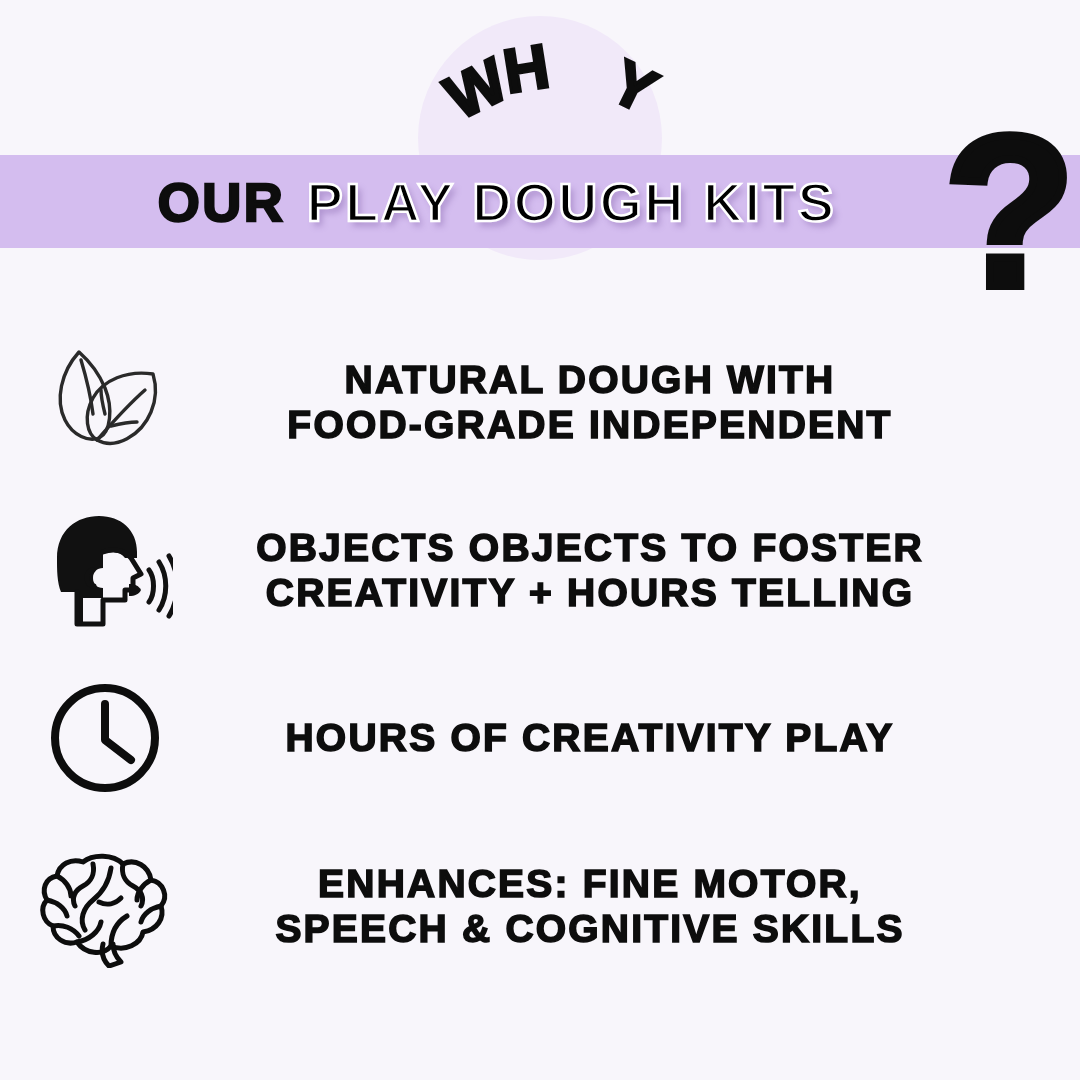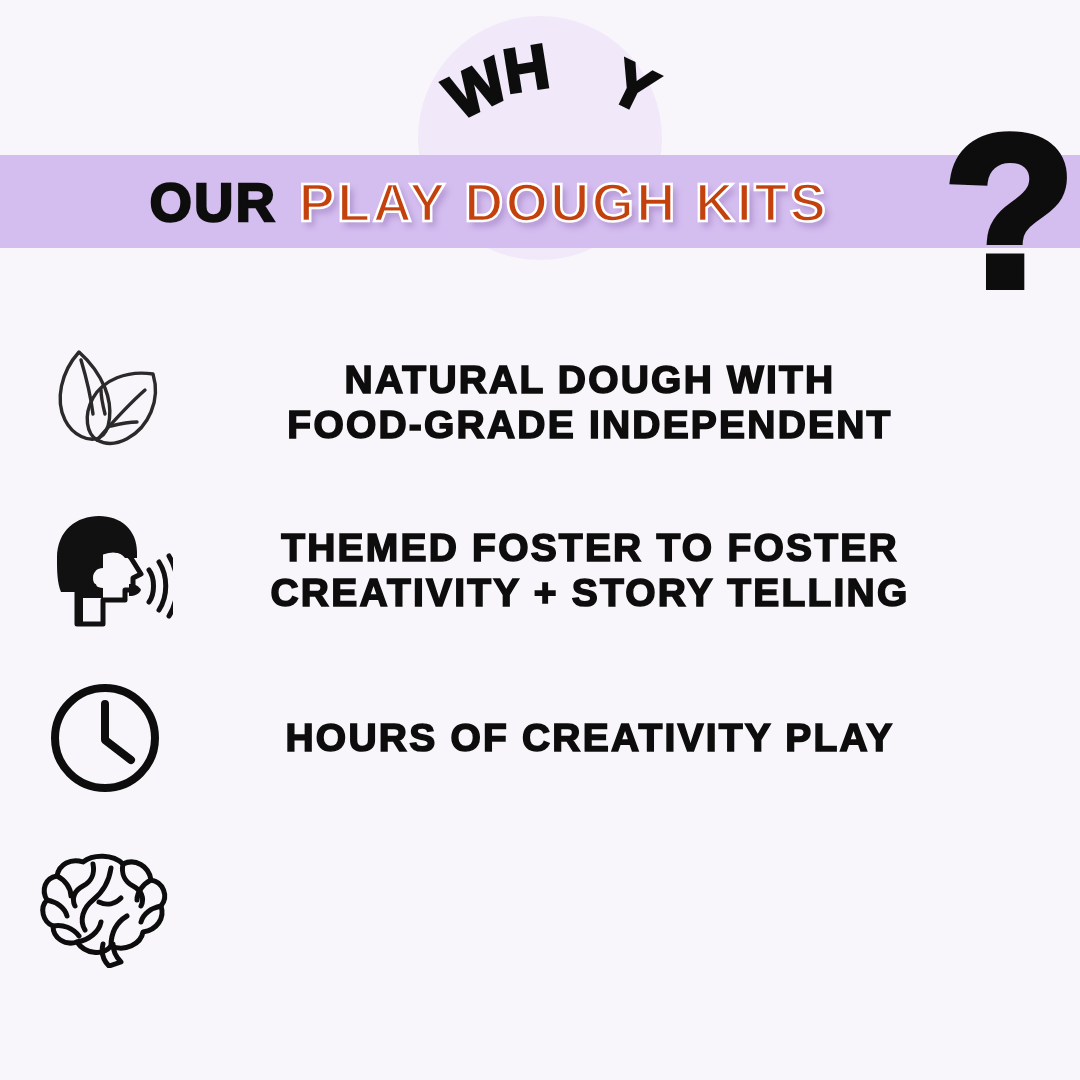--- a/index.html
+++ b/index.html
@@ -68,21 +68,21 @@
     position: absolute;
     left: 0;
     top: 155px;
     width: 1080px;
     height: 93px;
     background: #d4bdef;
   }
 
   .banner-text {
     position: absolute;
-    left: 0;
+    left: 8px;
     top: 155px;
     width: 956px;
     height: 93px;
     display: flex;
     align-items: center;
     justify-content: center;
     gap: 4px;
     padding-left: 22px;
     box-sizing: border-box;
   }
@@ -92,21 +92,21 @@
     font-size: 54px;
     letter-spacing: 2.5px;
     line-height: 1;
     white-space: pre;
   }
   .banner-word.dark {
     color: #0d0d0d;
     -webkit-text-stroke: 2.5px #0d0d0d;
   }
   .banner-word.light {
-    color: #c2410c;
+    color: #000000;
     -webkit-text-stroke: 2.5px #ffffff;
     text-shadow: 4px 5px 6px rgba(120, 85, 160, 0.40);
   }
 
   .qmark {
     position: absolute;
     left: 944px;
     top: 104px;
     font-family: "Liberation Sans", sans-serif;
     font-weight: 700;
@@ -211,22 +211,22 @@
           <path d="M56 64 C52 64 50 68 50 72 C50 77 53 80 57 80" stroke="#111111" stroke-width="5" stroke-linecap="round" fill="none"></path>
 
           <path d="M92 78 C98 78 102 80 104 84 C102 88 98 90 92 90 Z" fill="#111111"></path>
 
           <path d="M112 64 C118 72 118 88 112 96" stroke="#111111" stroke-width="5" stroke-linecap="round" fill="none"></path>
           <path d="M122 56 C131 70 131 90 122 104" stroke="#111111" stroke-width="5" stroke-linecap="round" fill="none"></path>
           <path d="M132 50 C143 68 143 92 132 110" stroke="#111111" stroke-width="5" stroke-linecap="round" fill="none"></path>
         </svg>
       </div>
       <div class="feature-text">
-        <span class="line">THEMED FOSTER TO FOSTER</span>
-        <span class="line">CREATIVITY + STORY TELLING</span>
+        <span class="line">OBJECTS OBJECTS TO FOSTER</span>
+        <span class="line">CREATIVITY + HOURS TELLING</span>
       </div>
     </div>
 
     <div class="feature-row">
       <div class="feature-icon">
         <svg width="124" height="124" viewBox="0 0 124 124" fill="none" stroke="#0d0d0d" stroke-width="8" stroke-linecap="round" stroke-linejoin="round">
           <circle cx="62" cy="62" r="50"></circle>
           <path d="M62 28 L62 64 L88 84"></path>
         </svg>
       </div>
@@ -250,16 +250,20 @@
           <path d="M86 20 C84 30 88 38 96 42 C104 46 108 54 104 62"></path>
           <path d="M114 36 C106 40 100 48 100 56"></path>
           <path d="M124 62 C114 64 106 70 104 78"></path>
           <path d="M74 24 C72 38 66 48 56 56 C46 64 42 76 48 86"></path>
           <path d="M74 102 C74 88 80 78 90 72"></path>
           <path d="M62 58 C70 62 78 60 84 54"></path>
           <path d="M40 98 C52 96 62 88 64 78"></path>
           <path d="M66 100 C64 108 66 116 72 122 L84 118 C78 112 76 106 76 100"></path>
         </svg>
       </div>
+      <div class="feature-text">
+        <span class="line">ENHANCES: FINE MOTOR,</span>
+        <span class="line">SPEECH &amp; COGNITIVE SKILLS</span>
+      </div>
     </div>
 
   </div>
 </div>
 
 </body></html>

